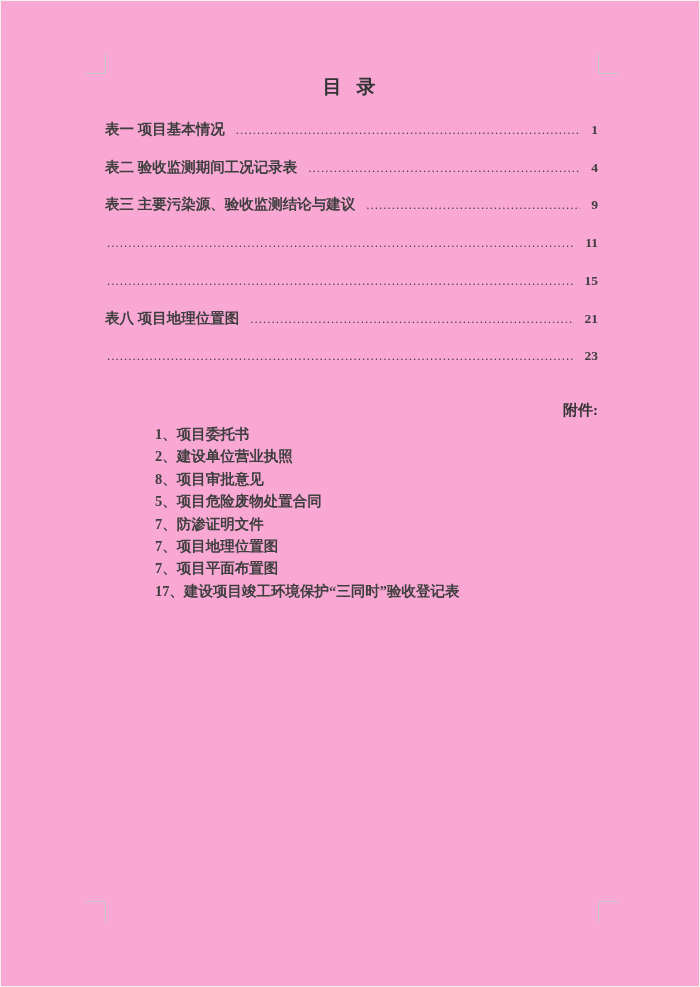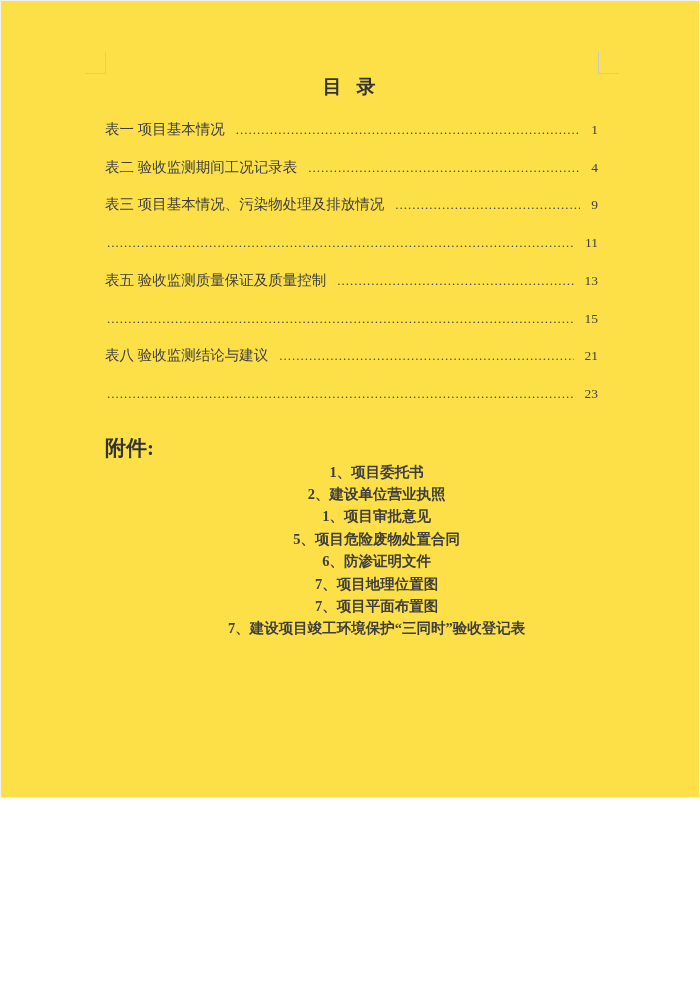--- a/index.html
+++ b/index.html
@@ -3,22 +3,22 @@
 <meta charset="utf-8">
 <style>
   html, body {
     margin: 0;
     padding: 0;
     background: #ffffff;
   }
   .page {
     position: relative;
     width: 700px;
-    height: 798px;
-    background: #fde047;
+    height: 987px;
+    background: #f9a8d4;
     box-shadow: inset 0 0 0 1px #f1f1f1;
     overflow: hidden;
     font-family: "Liberation Serif", "DejaVu Serif", serif;
     color: #3b3b3b;
   }
   
   .mark {
     position: absolute;
     width: 20px;
     height: 21px;
@@ -44,21 +44,21 @@
     color: #333333;
   }
   .toc {
     margin-top: 11px;
   }
   .toc-row {
     display: flex;
     align-items: center;
     line-height: 37.7px;
     font-size: 14.5px;
-    font-weight: normal;
+    font-weight: bold;
     color: #3e3e3e;
     gap: 9px;
   }
   .toc-label {
     white-space: nowrap;
   }
   .toc-dots {
     flex: 1;
     overflow: hidden;
     white-space: nowrap;
@@ -73,37 +73,37 @@
   }
   .toc-page {
     white-space: nowrap;
     font-size: 13.5px;
     color: #3e3e3e;
   }
   .attachments {
     margin-top: 24px;
   }
   .attachments-heading {
-    font-size: 21px;
+    font-size: 15px;
     font-weight: bold;
     line-height: 22px;
     color: #333333;
+    text-align: right;
   }
   .attachment-list {
     list-style: none;
     margin: 2px 0 0 0;
     padding: 0 0 0 50px;
   }
   .attachment-item {
     font-size: 14.5px;
     font-weight: bold;
     line-height: 22.4px;
     color: #3e3e3e;
     white-space: nowrap;
-    text-align: center;
   }
 </style>
 </head>
 <body>
 
 <div class="page">
 
   <div class="mark mark-tl"></div>
   <div class="mark mark-tr"></div>
   <div class="mark mark-bl"></div>
@@ -118,56 +118,51 @@
         <span class="toc-label">表一 项目基本情况</span>
         <span class="toc-dots"></span>
         <span class="toc-page">1</span>
       </div>
       <div class="toc-row">
         <span class="toc-label">表二 验收监测期间工况记录表</span>
         <span class="toc-dots"></span>
         <span class="toc-page">4</span>
       </div>
       <div class="toc-row">
-        <span class="toc-label">表三 项目基本情况、污染物处理及排放情况</span>
+        <span class="toc-label">表三 主要污染源、验收监测结论与建议</span>
         <span class="toc-dots"></span>
         <span class="toc-page">9</span>
       </div>
       <div class="toc-row">
         <span class="toc-dots"></span>
         <span class="toc-page">11</span>
       </div>
       <div class="toc-row">
-        <span class="toc-label">表五 验收监测质量保证及质量控制</span>
-        <span class="toc-dots"></span>
-        <span class="toc-page">13</span>
-      </div>
-      <div class="toc-row">
         <span class="toc-dots"></span>
         <span class="toc-page">15</span>
       </div>
       <div class="toc-row">
-        <span class="toc-label">表八 验收监测结论与建议</span>
+        <span class="toc-label">表八 项目地理位置图</span>
         <span class="toc-dots"></span>
         <span class="toc-page">21</span>
       </div>
       <div class="toc-row">
         <span class="toc-dots"></span>
         <span class="toc-page">23</span>
       </div>
     </div>
 
     <div class="attachments">
       <div class="attachments-heading">附件:</div>
       <ul class="attachment-list">
         <li class="attachment-item">1、项目委托书</li>
         <li class="attachment-item">2、建设单位营业执照</li>
-        <li class="attachment-item">1、项目审批意见</li>
+        <li class="attachment-item">8、项目审批意见</li>
         <li class="attachment-item">5、项目危险废物处置合同</li>
-        <li class="attachment-item">6、防渗证明文件</li>
+        <li class="attachment-item">7、防渗证明文件</li>
         <li class="attachment-item">7、项目地理位置图</li>
         <li class="attachment-item">7、项目平面布置图</li>
-        <li class="attachment-item">7、建设项目竣工环境保护“三同时”验收登记表</li>
+        <li class="attachment-item">17、建设项目竣工环境保护“三同时”验收登记表</li>
       </ul>
     </div>
 
   </div>
 </div>
 
 </body></html>

